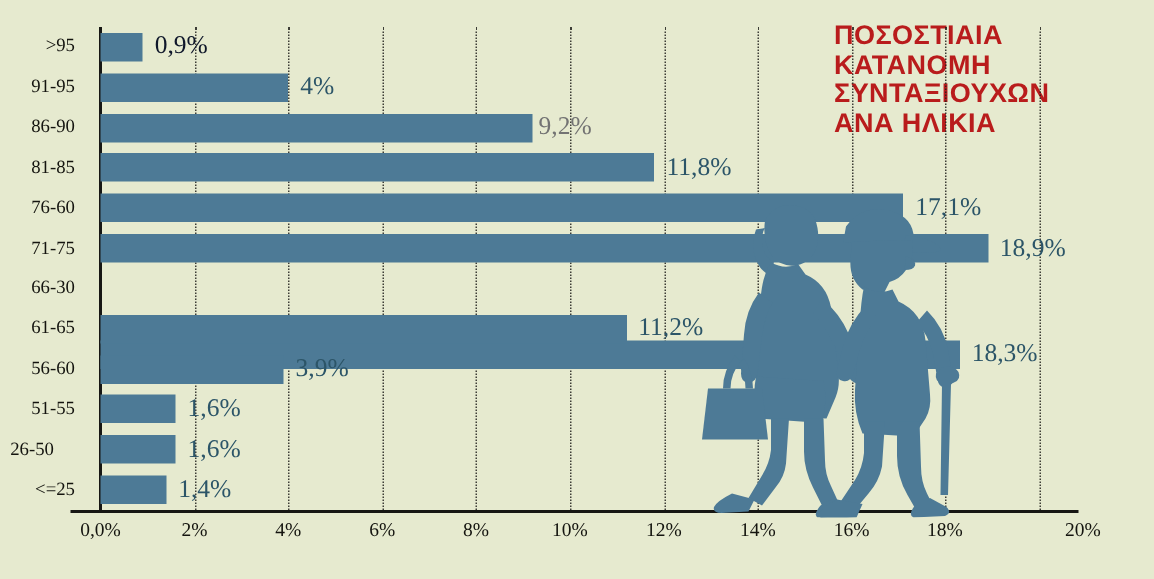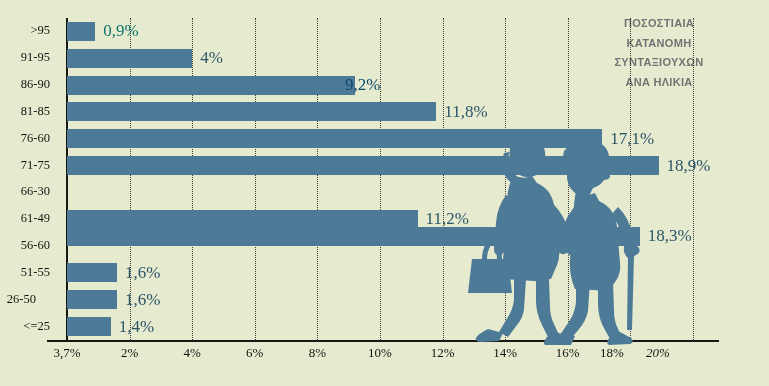--- a/index.html
+++ b/index.html
@@ -6,22 +6,22 @@
   body{
     width:769px;height:386px;overflow:hidden;
     background:#e6eacf;
     font-family:"Liberation Sans", sans-serif;
   }
   #chart-root{position:relative;width:769px;height:386px;background:#e6eacf;}
 
   
   #chart-title{
     position:absolute;top:14px;left:556px;width:206px;
-    text-align:center;color:#737373;
-    font-size:11px;font-weight:bold;line-height:19.6px;
+    text-align:left;color:#b91c1c;
+    font-size:18px;font-weight:bold;line-height:19.6px;
     letter-spacing:.3px;white-space:pre-line;
     font-family:"Liberation Sans", sans-serif;
   }
 
   
   #plot{position:absolute;left:67px;top:18px;width:651px;height:322px;}
   #gridlines{position:absolute;inset:0;}
   .gridline{position:absolute;top:0;bottom:0;width:0;
     border-left:1.4px dotted #20201c;opacity:.85;}
 
@@ -75,21 +75,21 @@
   <div id="xaxis-line"></div>
 
   <div id="ycats">
       <div class="cat-label" style="top: 5.41667px; right: 10px;">&gt;95</div>
       <div class="cat-label" style="top: 32.25px; right: 10px;">91-95</div>
       <div class="cat-label" style="top: 59.0833px; right: 10px;">86-90</div>
       <div class="cat-label" style="top: 85.9167px; right: 10px;">81-85</div>
       <div class="cat-label" style="top: 112.75px; right: 10px;">76-60</div>
       <div class="cat-label" style="top: 139.583px; right: 10px;">71-75</div>
       <div class="cat-label" style="top: 166.417px; right: 10px;">66-30</div>
-      <div class="cat-label" style="top: 193.25px; right: 10px;">61-49</div>
+      <div class="cat-label" style="top: 193.25px; right: 10px;">61-65</div>
       <div class="cat-label" style="top: 220.083px; right: 10px;">56-60</div>
       <div class="cat-label" style="top: 246.917px; right: 10px;">51-55</div>
       <div class="cat-label" style="top: 273.75px; right: 24px;">26-50</div>
       <div class="cat-label" style="top: 300.583px; right: 10px;">&lt;=25</div>
     </div>
 
   <div id="plot">
     <div id="gridlines">
         <div class="gridline" style="left: 62.5962px;"></div>
         <div class="gridline" style="left: 125.192px;"></div>
@@ -98,29 +98,29 @@
         <div class="gridline" style="left: 312.981px;"></div>
         <div class="gridline" style="left: 375.577px;"></div>
         <div class="gridline" style="left: 438.173px;"></div>
         <div class="gridline" style="left: 500.769px;"></div>
         <div class="gridline" style="left: 563.365px;"></div>
         <div class="gridline" style="left: 625.962px;"></div>
       </div>
     <div id="bars">
         <div class="bar-row" style="top: 3.91667px; width: 651px;">
           <div class="bar" style="width: 28.1683px; background: rgb(77, 122, 150);"></div>
-          <div class="bar-label" style="left: 36.1683px; color: #0f766e;">0,9%</div>
+          <div class="bar-label" style="left: 36.1683px; color: #0f172a;">0,9%</div>
         </div>
         <div class="bar-row" style="top: 30.75px; width: 651px;">
           <div class="bar" style="width: 125.192px; background: rgb(77, 122, 150);"></div>
           <div class="bar-label" style="left: 133.192px; color: rgb(44, 85, 104);">4%</div>
         </div>
         <div class="bar-row" style="top: 57.5833px; width: 651px;">
           <div class="bar" style="width: 287.942px; background: rgb(77, 122, 150);"></div>
-          <div class="bar-label" style="left: 278px; color: #0c4a6e;">9,2%</div>
+          <div class="bar-label" style="left: 292px; color: #737373;">9,2%</div>
         </div>
         <div class="bar-row" style="top: 84.4167px; width: 651px;">
           <div class="bar" style="width: 369.317px; background: rgb(77, 122, 150);"></div>
           <div class="bar-label" style="left: 377.317px; color: rgb(44, 85, 104);">11,8%</div>
         </div>
         <div class="bar-row" style="top: 111.25px; width: 651px;">
           <div class="bar" style="width: 535.197px; background: rgb(77, 122, 150);"></div>
           <div class="bar-label" style="left: 543.197px; color: rgb(44, 85, 104);">17,1%</div>
         </div>
         <div class="bar-row" style="top: 138.083px; width: 651px;">
@@ -128,47 +128,51 @@
           <div class="bar-label" style="left: 599.534px; color: rgb(44, 85, 104);">18,9%</div>
         </div>
         <div class="bar-row" style="top: 164.917px; width: 651px; margin-top: 44px;">
           <div class="bar" style="width: 572.755px; background: rgb(77, 122, 150);"></div>
           <div class="bar-label" style="left: 580.755px; color: rgb(44, 85, 104);">18,3%</div>
         </div>
         <div class="bar-row" style="top: 191.75px; width: 651px;">
           <div class="bar" style="width: 350.538px; background: rgb(77, 122, 150);"></div>
           <div class="bar-label" style="left: 358.538px; color: rgb(44, 85, 104);">11,2%</div>
         </div>
+        <div class="bar-row" style="top: 218.583px; width: 651px;">
+          <div class="bar" style="width: 122.062px; background: rgb(77, 122, 150);"></div>
+          <div class="bar-label" style="left: 130.062px; color: rgb(44, 85, 104);">3,9%</div>
+        </div>
         <div class="bar-row" style="top: 245.417px; width: 651px;">
           <div class="bar" style="width: 50.0769px; background: rgb(77, 122, 150);"></div>
           <div class="bar-label" style="left: 58.0769px; color: rgb(44, 85, 104);">1,6%</div>
         </div>
         <div class="bar-row" style="top: 272.25px; width: 651px;">
           <div class="bar" style="width: 50.0769px; background: rgb(77, 122, 150);"></div>
           <div class="bar-label" style="left: 58.0769px; color: rgb(44, 85, 104);">1,6%</div>
         </div>
         <div class="bar-row" style="top: 299.083px; width: 651px;">
           <div class="bar" style="width: 43.8173px; background: rgb(77, 122, 150);"></div>
           <div class="bar-label" style="left: 51.8173px; color: rgb(44, 85, 104);">1,4%</div>
         </div>
       </div>
   </div>
 
   <div id="xticks">
-      <div class="xtick" style="left: 0px;">3,7%</div>
+      <div class="xtick" style="left: 0px;">0,0%</div>
       <div class="xtick" style="left: 62.5962px;">2%</div>
       <div class="xtick" style="left: 125.192px;">4%</div>
       <div class="xtick" style="left: 187.788px;">6%</div>
       <div class="xtick" style="left: 250.385px;">8%</div>
       <div class="xtick" style="left: 312.981px;">10%</div>
       <div class="xtick" style="left: 375.577px;">12%</div>
       <div class="xtick" style="left: 438.173px;">14%</div>
       <div class="xtick" style="left: 500.769px;">16%</div>
-      <div class="xtick" style="left: 545px;">18%</div>
-      <div class="xtick" style="left: 591px; font-style: italic;">20%</div>
+      <div class="xtick" style="left: 563px;">18%</div>
+      <div class="xtick" style="left: 655px;">20%</div>
     </div>
 
   <div id="silhouette">
     <svg viewBox="0 0 190 212" xmlns="http://www.w3.org/2000/svg" aria-hidden="true">
       <g fill="#4d7a96">
 
         <path d="M58 14 q7 -12 20 -10 q13 2 15 15 q2 12 -4 19 q-4 5 -11 6 q-9 1 -15 -6 q-7 -9 -5 -24 z"></path>
 
         <path d="M52 20 q-4 10 0 20 q3 8 9 10 l3 -8 q-8 -5 -8 -14 q0 -6 2 -9 z"></path>
 

